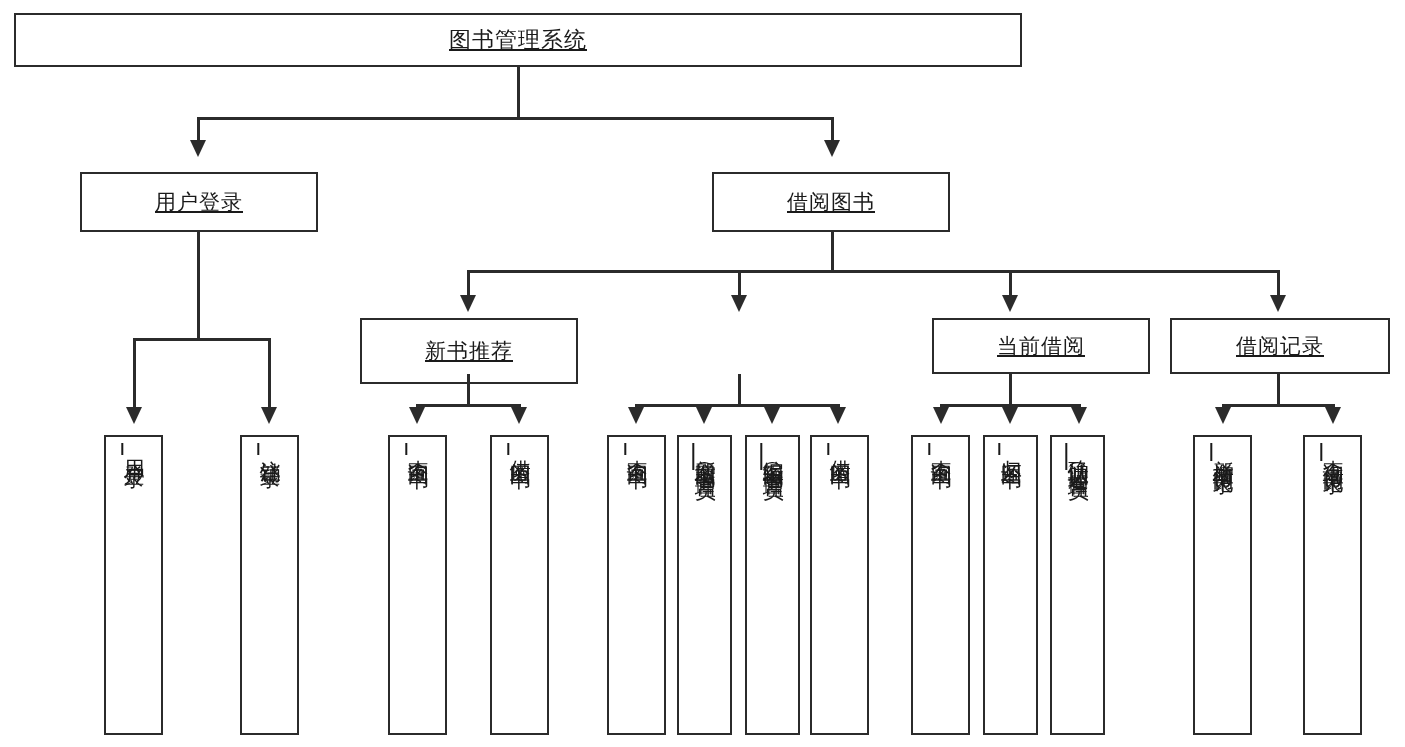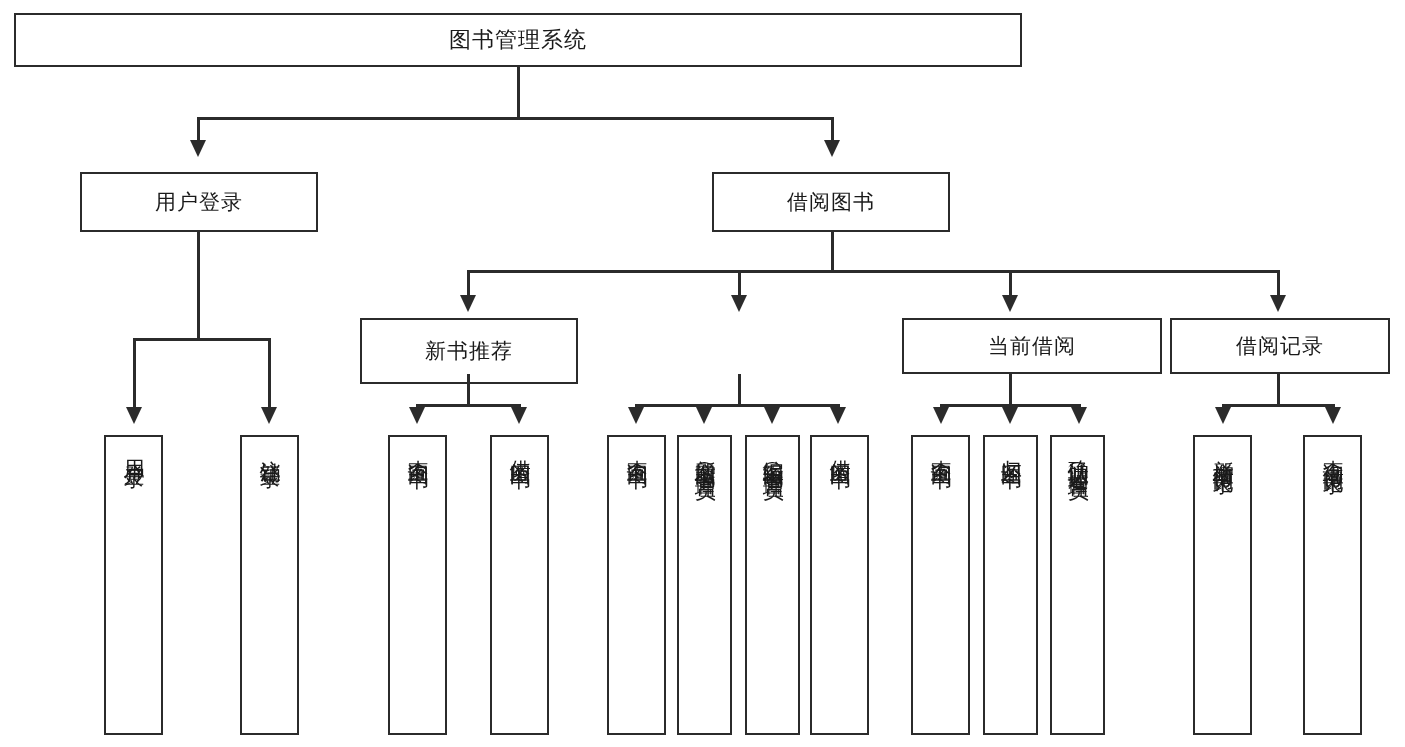--- a/index.html
+++ b/index.html
@@ -18,20 +18,21 @@
   
   .node{
     position:absolute;
     box-sizing:border-box;
     background:#ffffff;
     border:2px solid #2b2b2b;
     display:flex;
     align-items:center;
     justify-content:center;
     text-align:right;
+    text-decoration:underline;
   }
   .node .label{
     font-size:21px;
     line-height:1.25;
     letter-spacing:1px;
     color:#1a1a1a;
     white-space:nowrap;
   }
   
   .node.h .label{font-size:21px;}
@@ -113,21 +114,21 @@
   <div class="ln v" style="left:1009px;top:270px;width:3px;height:28px;"></div>
   <div class="ln v" style="left:1277px;top:270px;width:3px;height:28px;"></div>
   <div class="arrow" style="left:460px;top:295px;"></div>
   <div class="arrow" style="left:731px;top:295px;"></div>
   <div class="arrow" style="left:1002px;top:295px;"></div>
   <div class="arrow" style="left:1270px;top:295px;"></div>
 
   <div class="node h" style="left:360px;top:318px;width:218px;height:66px;">
     <span class="label">新书推荐</span>
   </div>
-  <div class="node h" style="left:902px;top:318px;width:260px;height:56px;">
+  <div class="node h" style="left:932px;top:318px;width:218px;height:56px;">
     <span class="label">当前借阅</span>
   </div>
   <div class="node h" style="left:1170px;top:318px;width:220px;height:56px;">
     <span class="label">借阅记录</span>
   </div>
 
   <div class="ln v" style="left:467px;top:374px;width:3px;height:32px;"></div>
   <div class="ln h" style="left:416px;top:404px;width:105px;height:3px;"></div>
   <div class="ln v" style="left:416px;top:404px;width:3px;height:6px;"></div>
   <div class="ln v" style="left:518px;top:404px;width:3px;height:6px;"></div>

